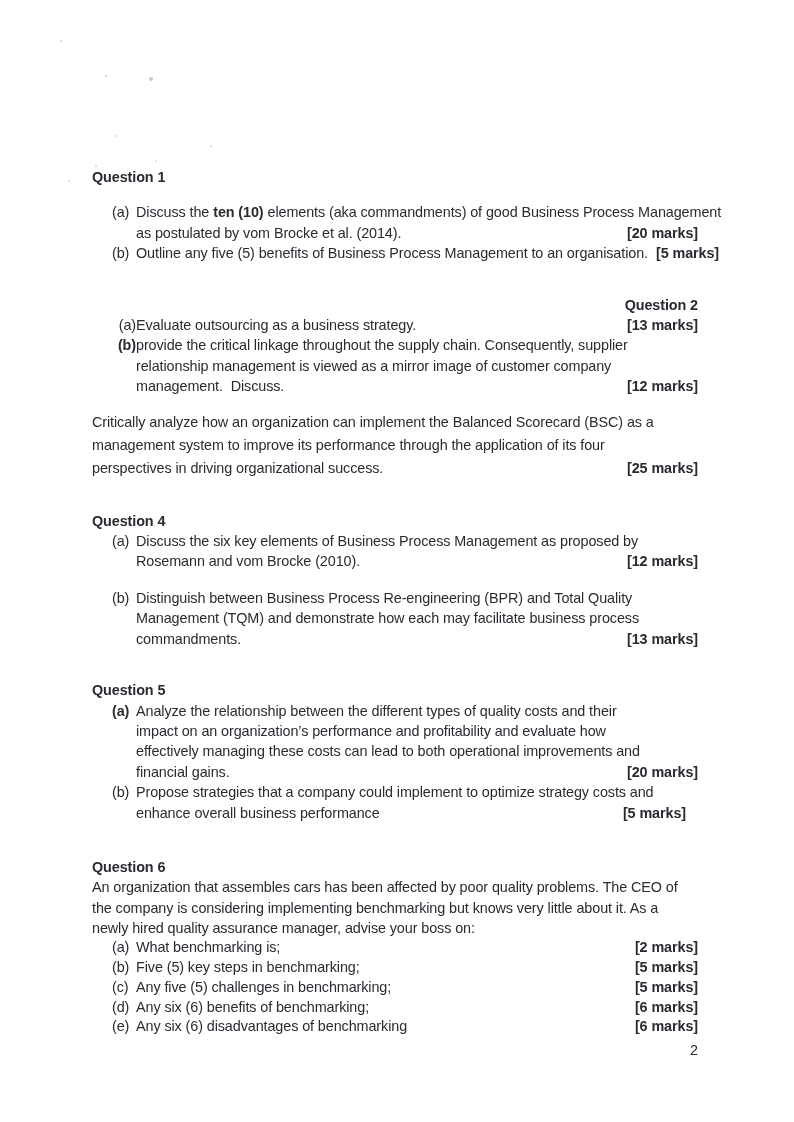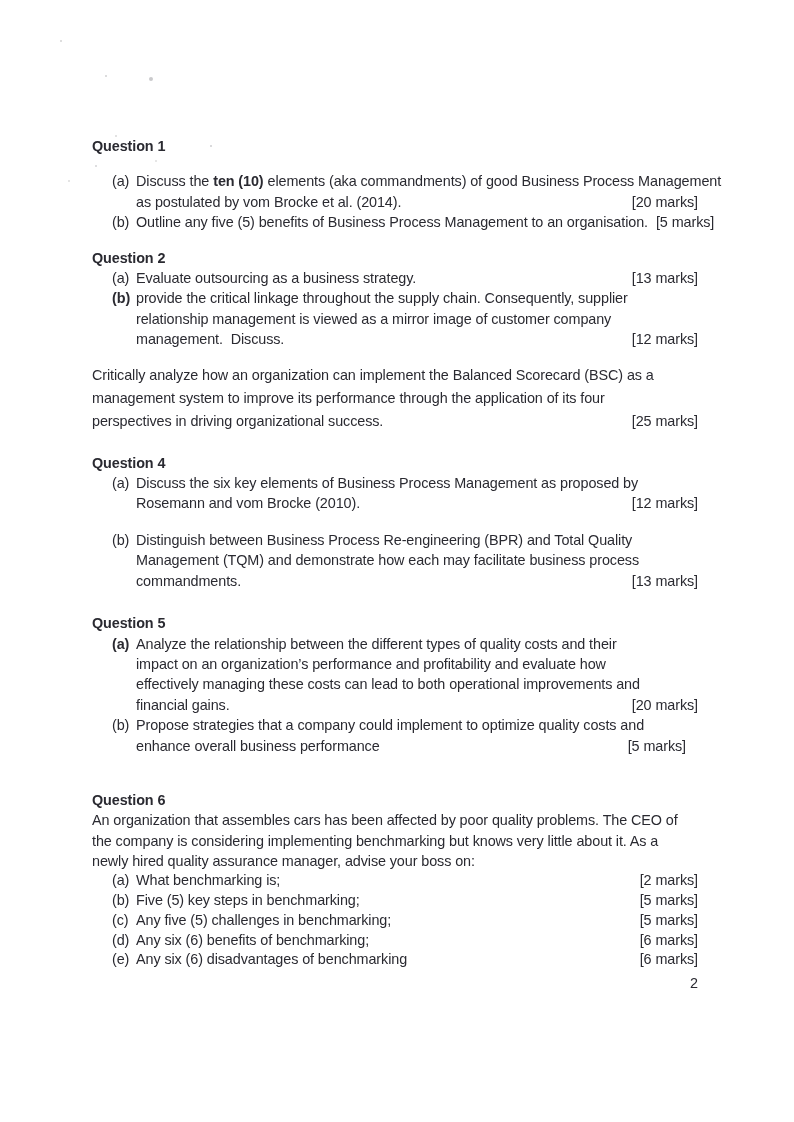--- a/index.html
+++ b/index.html
@@ -12,34 +12,34 @@
     overflow: hidden;
   }
   .content {
     position: absolute;
     left: 92px;
     top: 136px;
     width: 606px;
     font-size: 14.4px;
     letter-spacing: -0.1px;
   }
-  .q-title { font-weight: bold; line-height: 20.4px; }
+  .q-title { font-weight: bold; line-height: 20.4px; margin-top: 31px; }
   #q1 .q-title { margin-bottom: 15px; }
-  #q2 { margin-top: 15px; }
+  #q2 { margin-top: 15px; text-align: right; }
   #q3 { margin-top: 14px; }
   #q4 { margin-top: 20px; }
   #q5 { margin-top: 22px; }
   #q6 { margin-top: 34px; }
   .item { display: flex; line-height: 20.4px; padding-left: 20px; }
   .item .label { flex: 0 0 24px; }
   .item .label.bold { font-weight: bold; }
   .item .lines { flex: 1; min-width: 0; }
   .line { display: flex; justify-content: space-between; }
   .txt { white-space: pre; }
-  .marks { font-weight: normal; white-space: nowrap; flex: none; padding-left: 8px; }
+  .marks { font-weight: bold; white-space: nowrap; flex: none; padding-left: 8px; }
   .marks.off { margin-right: 12px; }
   .para { line-height: 20.3px; }
   #q3 .para { line-height: 23px; }
   #q4 .item-b { margin-top: 16px; }
   #q6 .item { line-height: 19.8px; }
   .page-num { text-align: right; margin-top: 5px; }
   
   .specks {
     position: absolute; left: 60px; top: 40px; width: 2px; height: 2px;
     background: #c9c9c9; border-radius: 50%; opacity: .8;
@@ -172,21 +172,21 @@
         <div class="line">
           <span class="txt">financial gains.</span>
           <span class="marks">[20 marks]</span>
         </div>
       </div>
     </div>
     <div class="item">
       <span class="label">(b)</span>
       <div class="lines">
         <div class="line">
-          <span class="txt">Propose strategies that a company could implement to optimize quality costs and</span>
+          <span class="txt">Propose strategies that a company could implement to optimize strategy costs and</span>
         </div>
         <div class="line">
           <span class="txt">enhance overall business performance</span>
           <span class="marks off">[5 marks]</span>
         </div>
       </div>
     </div>
   </section>
 
   <section class="q" id="q6">

